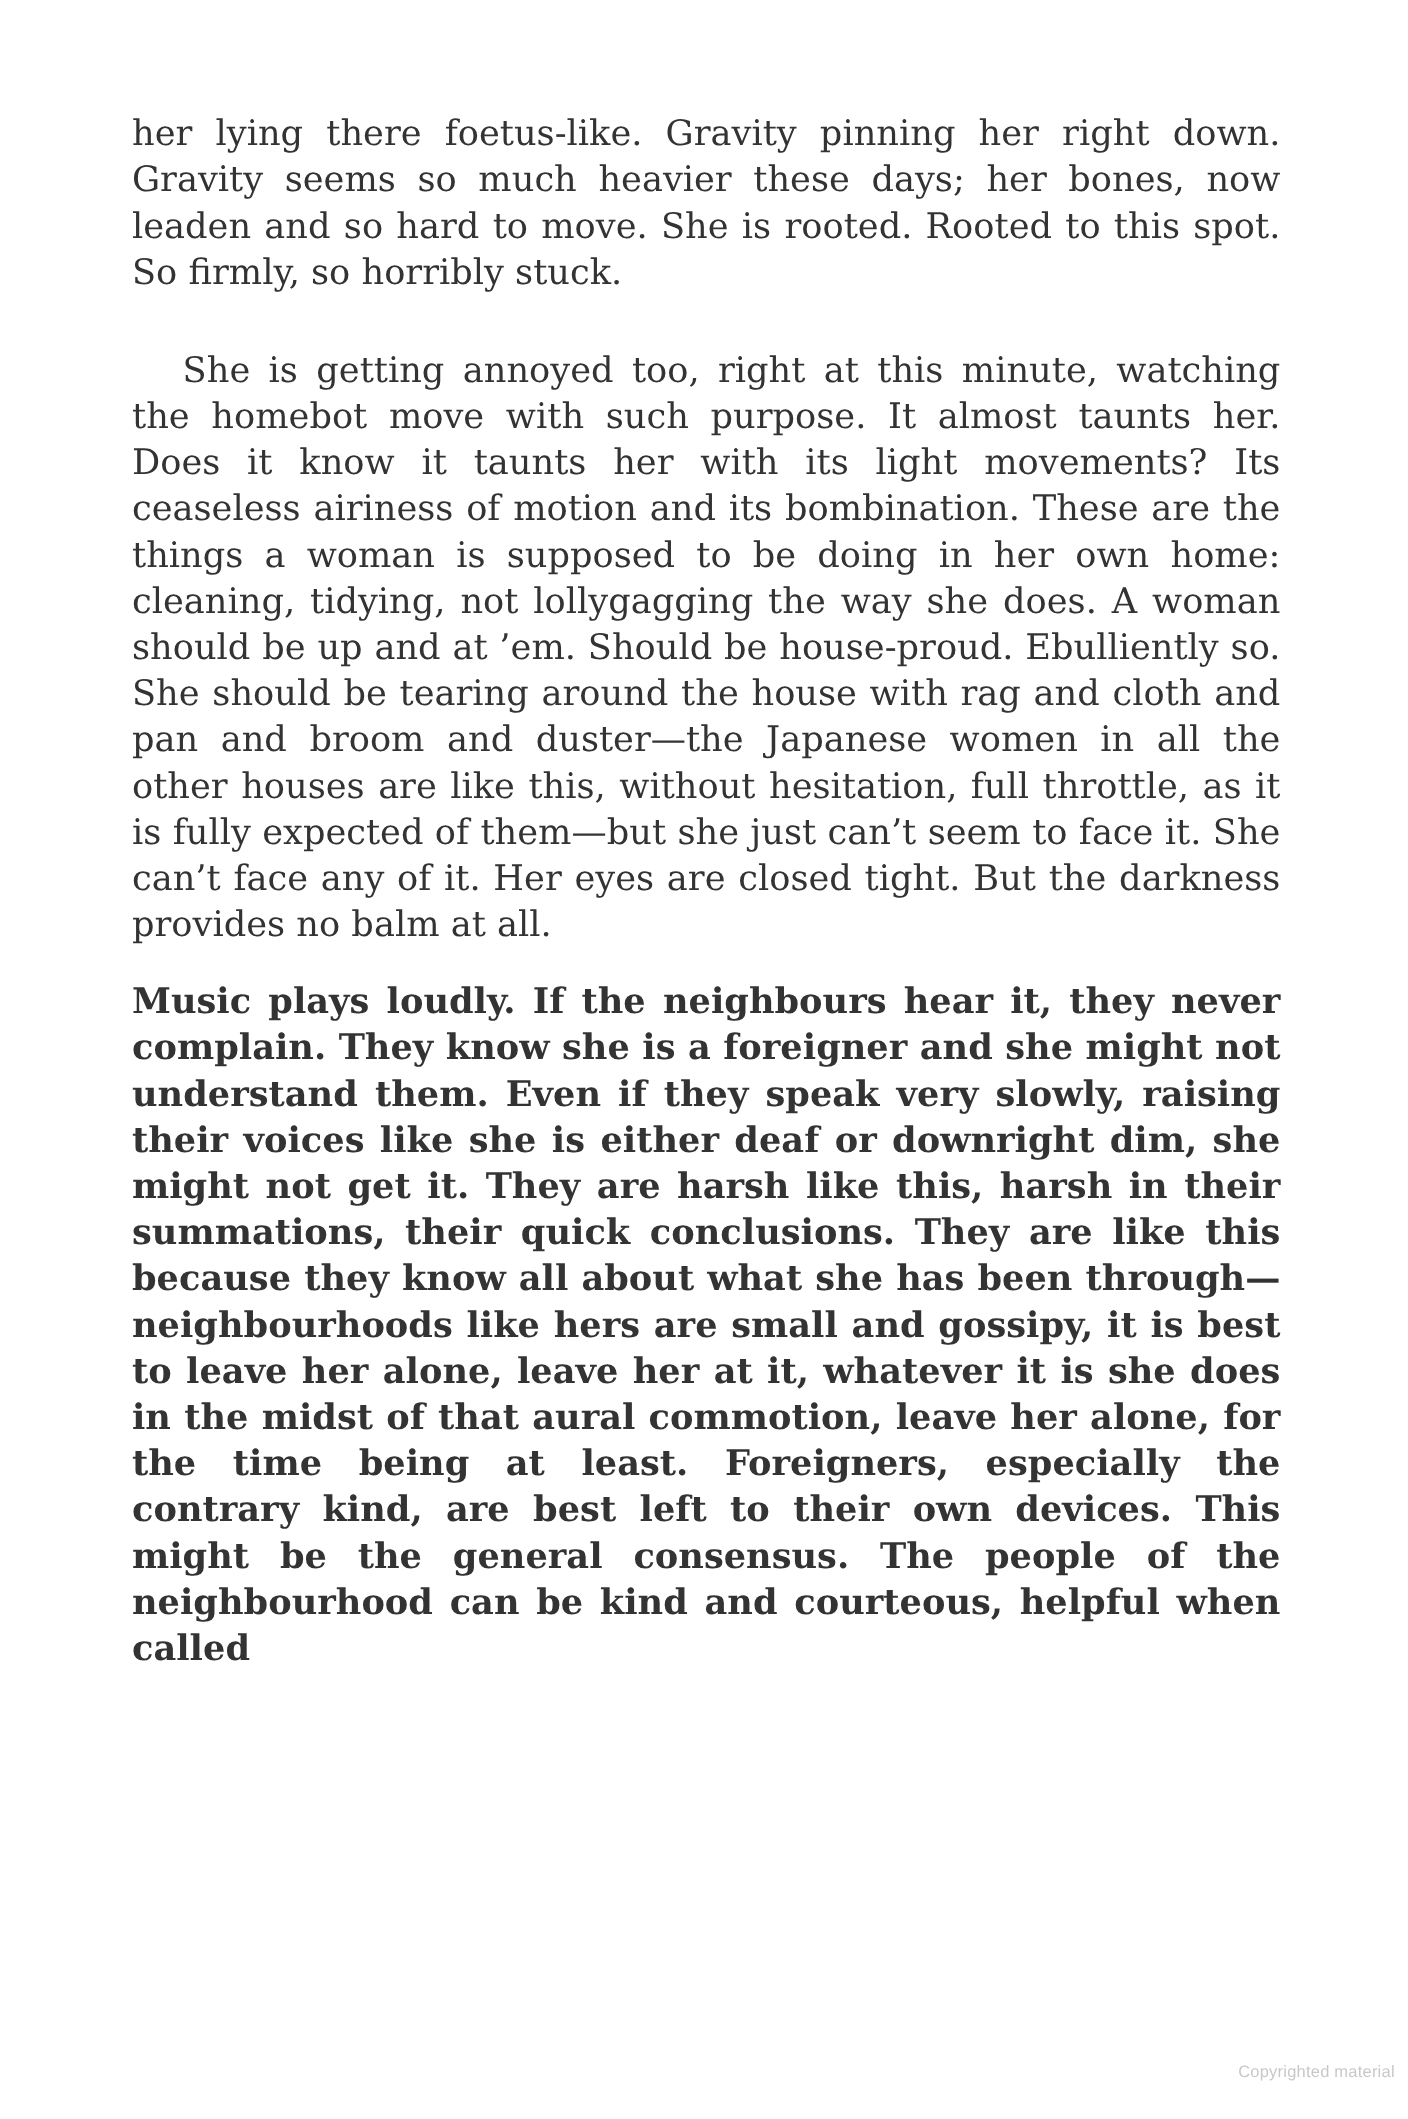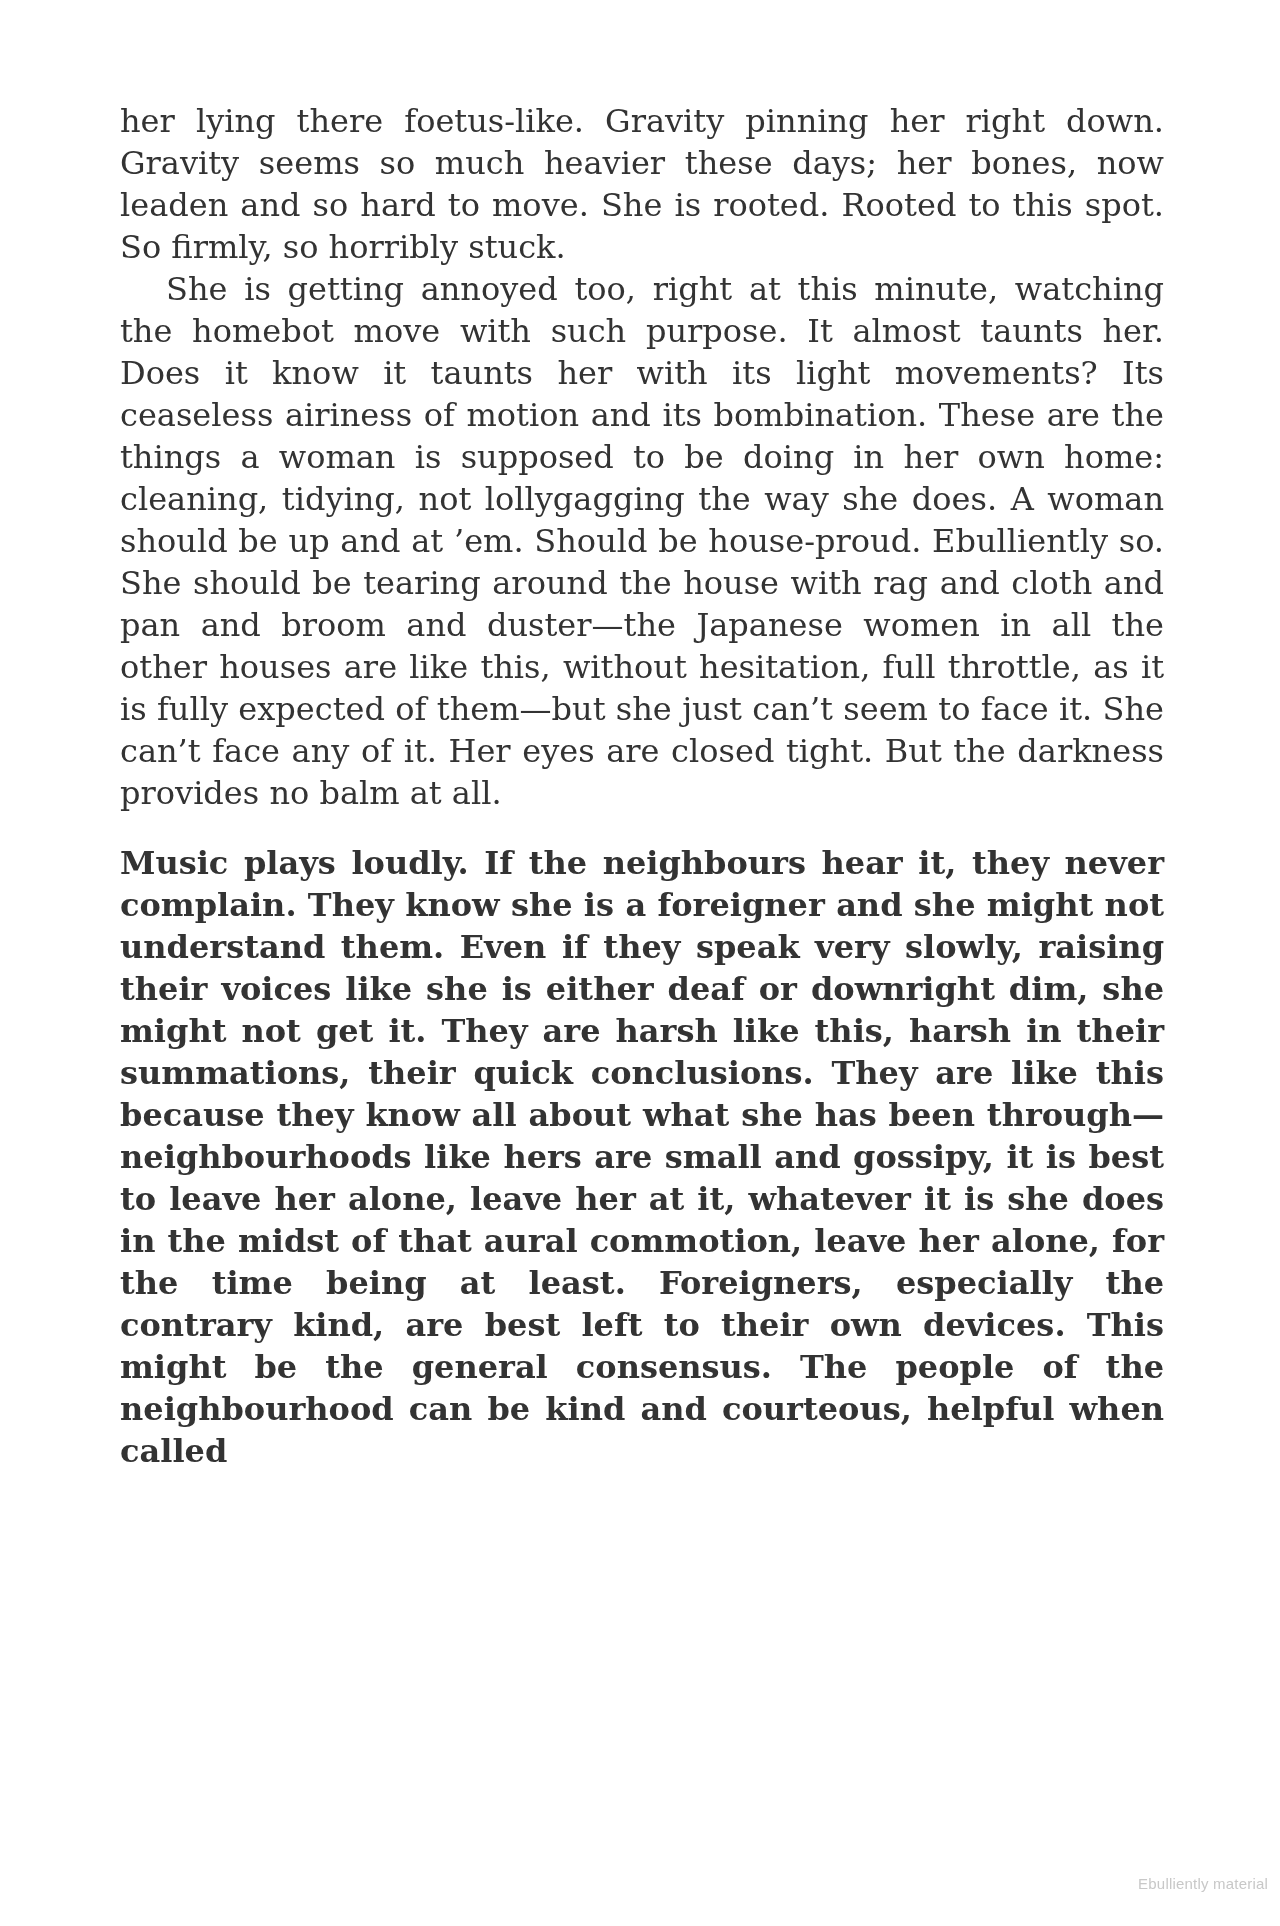--- a/index.html
+++ b/index.html
@@ -32,20 +32,21 @@
     line-height: 42px;
     text-align: justify;
     text-rendering: optimizeLegibility;
   }
   .para {
     margin: 0;
     padding: 0;
   }
   .para.indented {
     text-indent: 46px;
+    margin-top: 47px;
   }
   .para.new-section {
     margin-top: 28px;
     font-weight: bold;
   }
   .copyright {
     position: absolute;
     right: 12px;
     bottom: 34px;
     font-family: "Liberation Sans", "DejaVu Sans", sans-serif;
@@ -56,14 +57,14 @@
 </style>
 </head>
 <body>
 
 <div class="book-page">
   <div class="text-block">
     <p class="para continuation">her lying there foetus-like. Gravity pinning her right down. Gravity seems so much heavier these days; her bones, now leaden and so hard to move. She is rooted. Rooted to this spot. So firmly, so horribly stuck.</p>
     <p class="para indented">She is getting annoyed too, right at this minute, watching the homebot move with such purpose. It almost taunts her. Does it know it taunts her with its light movements? Its ceaseless airiness of motion and its bombination. These are the things a woman is supposed to be doing in her own home: cleaning, tidying, not lollygagging the way she does. A woman should be up and at ’em. Should be house-proud. Ebulliently so. She should be tearing around the house with rag and cloth and pan and broom and duster—the Japanese women in all the other houses are like this, without hesitation, full throttle, as it is fully expected of them—but she just can’t seem to face it. She can’t face any of it. Her eyes are closed tight. But the darkness provides no balm at all.</p>
     <p class="para new-section">Music plays loudly. If the neighbours hear it, they never complain. They know she is a foreigner and she might not understand them. Even if they speak very slowly, raising their voices like she is either deaf or downright dim, she might not get it. They are harsh like this, harsh in their summations, their quick conclusions. They are like this because they know all about what she has been through—neighbourhoods like hers are small and gossipy, it is best to leave her alone, leave her at it, whatever it is she does in the midst of that aural commotion, leave her alone, for the time being at least. Foreigners, especially the contrary kind, are best left to their own devices. This might be the general consensus. The people of the neighbourhood can be kind and courteous, helpful when called</p>
   </div>
-  <div class="copyright">Ebulliently material</div>
+  <div class="copyright">Copyrighted material</div>
 </div>
 
 </body></html>

